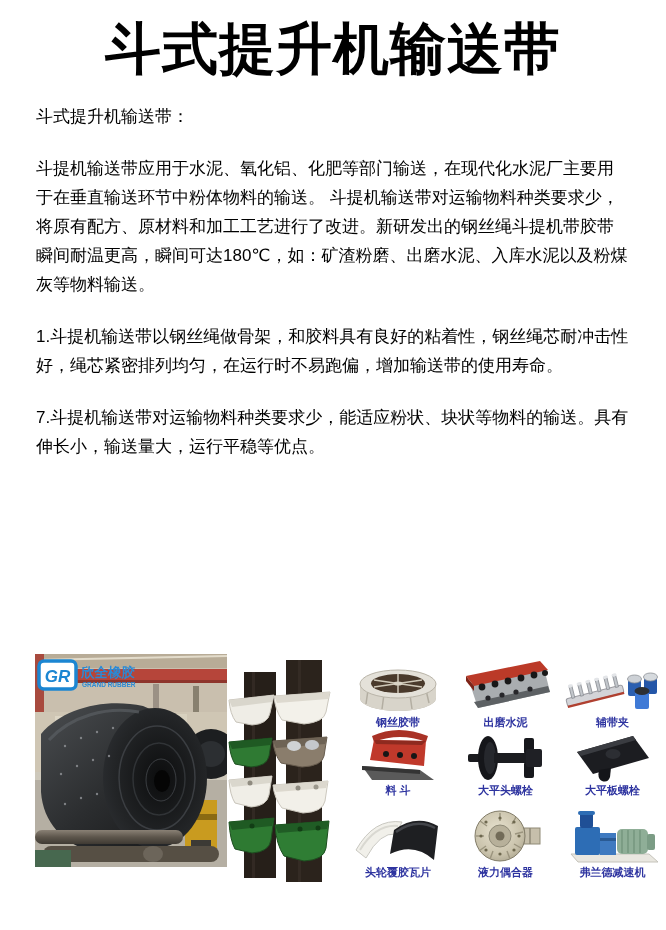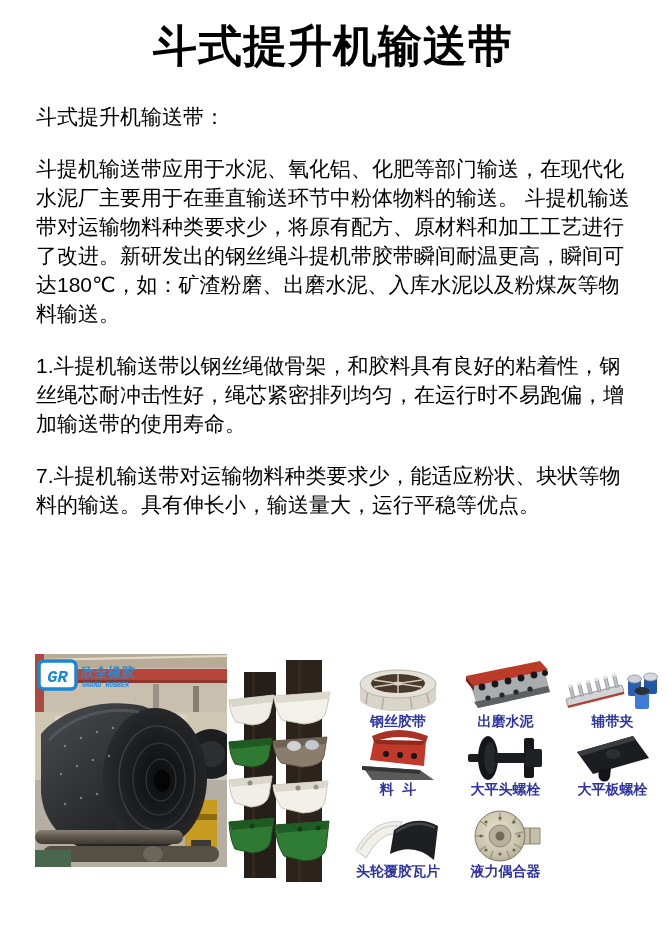--- a/index.html
+++ b/index.html
@@ -3,42 +3,42 @@
 <meta charset="utf-8">
 <style>
   html,body{margin:0;padding:0;}
   body{
     width:666px;height:930px;position:relative;background:#ffffff;
     font-family:"Liberation Sans","DejaVu Sans",sans-serif;color:#000;
     overflow:hidden;
   }
   .page-title{
     margin:18px 0 0;text-align:center;
-    font-size:44px;font-weight:700;letter-spacing:1px;line-height:62px;font-family:Liberation Mono, monospace;
+    font-size:56px;font-weight:700;letter-spacing:1px;line-height:62px;
   }
   .article{
     margin:22px 36px 0;
-    font-size:21px;line-height:29px;
+    font-size:17px;line-height:29px;
   }
   .article p{
     margin:0 0 23px;
     word-break:break-all;line-break:anywhere;
   }
-  .gallery{position:absolute;left:0;top:640px;width:666px;height:290px;font-family:Liberation Mono, monospace;}
+  .gallery{position:absolute;left:0;top:640px;width:666px;height:290px;}
   .photo-factory{position:absolute;left:35px;top:14px;width:192px;height:213px;}
   .photo-buckets{position:absolute;left:228px;top:16px;width:112px;height:238px;}
   .product-grid{
     position:absolute;left:344px;top:10px;width:322px;
     display:grid;grid-template-columns:108px 107px 107px;
     grid-template-rows:78px 68px 82px;
   }
   .product-cell{display:flex;flex-direction:column;align-items:center;justify-content:flex-end;}
   .product-cell svg{display:block;}
   .product-caption{
-    font-size:14px;font-weight:700;color:#2e34a0;
+    font-size:11px;font-weight:700;color:#2e34a0;
     line-height:11px;margin-top:3px;white-space:nowrap;
   }
 </style>
 </head>
 <body>
 
 <h1 class="page-title">斗式提升机输送带</h1>
 
 <div class="article">
   <p>斗式提升机输送带：</p>
@@ -306,15 +306,34 @@
             <circle cx="20" cy="42" r="1.6"></circle>
           <circle cx="15" cy="28" r="1.6"></circle>
             <circle cx="20" cy="14" r="1.6"></circle>
         </g>
         <circle cx="34" cy="28" r="11" fill="#b7b09a" stroke="#8f8a77" stroke-width="1"></circle>
         <circle cx="34" cy="28" r="4.5" fill="#726b58"></circle>
       </svg>
       <div class="product-caption">液力偶合器</div>
     </div>
 
+    <div class="product-cell">
+      <svg width="96" height="54" viewBox="0 0 96 54">
+        <polygon points="6,44 84,44 93,52 13,52" fill="#e9e7e0" stroke="#c5c3bb" stroke-width="1"></polygon>
+        <rect x="10" y="17" width="25" height="28" rx="2" fill="#2d6db5"></rect>
+        <rect x="15" y="3" width="13" height="15" rx="2" fill="#1f4f96"></rect>
+        <rect x="13" y="1" width="17" height="4" rx="2" fill="#2d6db5"></rect>
+        <rect x="35" y="23" width="16" height="22" fill="#3f7ac0"></rect>
+        <rect x="35" y="28" width="16" height="3" fill="#2a5a93"></rect>
+        <rect x="52" y="19" width="31" height="25" rx="5" fill="#8fae97"></rect>
+        <g stroke="#6f9079" stroke-width="1.2">
+          <line x1="57" y1="20" x2="57" y2="43"></line>
+            <line x1="63" y1="20" x2="63" y2="43"></line>
+          <line x1="69" y1="20" x2="69" y2="43"></line>
+            <line x1="75" y1="20" x2="75" y2="43"></line>
+        </g>
+        <rect x="82" y="24" width="8" height="16" rx="2" fill="#7b9c85"></rect>
+      </svg>
+      <div class="product-caption">弗兰德减速机</div>
+    </div>
 
   </div>
 </div>
 
 </body></html>

